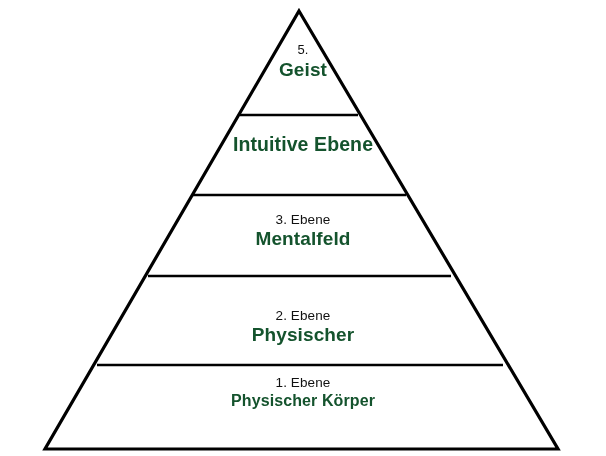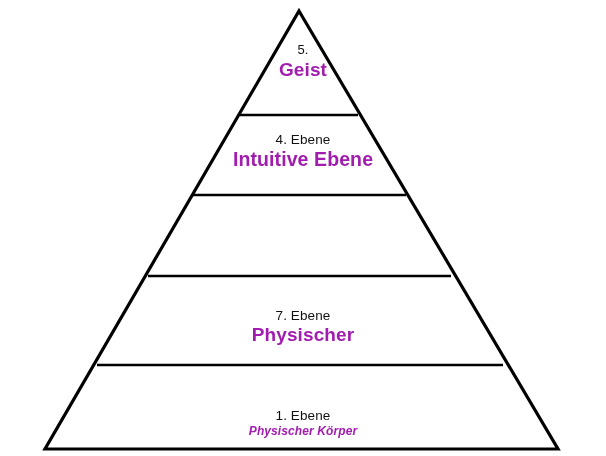--- a/index.html
+++ b/index.html
@@ -45,42 +45,42 @@
   .level-index {
     display: block;
     font-weight: 400;
     font-size: 13.5px;
     color: #111111;
   }
   .level-title {
     display: block;
     font-weight: 700;
     font-size: 19px;
-    color: #a21caf;
+    color: #14532d;
     margin-top: 1px;
   }
 
   
   #level-5-label      { top: 42px; }
   #level-5-label .level-index { font-size: 13px; line-height: 1.25; }
   #level-5-label .level-title { font-size: 19px; margin-top: 2px; }
 
   
   #level-4-label      { top: 133px; }
   #level-4-label .level-title { font-size: 19.5px; text-align: center; }
 
   
   #level-3-label      { top: 213px; }
 
   
   #level-2-label      { top: 309px; }
 
   
-  #level-1-label      { top: 409px; }
-  #level-1-label .level-title { font-size: 12px; font-style: italic; }
+  #level-1-label      { top: 376px; }
+  #level-1-label .level-title { font-size: 16px; }
 </style>
 </head>
 <body>
 
 <div id="pyramid-diagram">
 
   <svg id="pyramid-svg" viewBox="0 0 606 456" xmlns="http://www.w3.org/2000/svg">
 
     <polygon points="299,11 558,449 45,449" fill="#ffffff" stroke="#000000" stroke-width="3.2" stroke-linejoin="miter"></polygon>
 
@@ -92,27 +92,30 @@
 
     <line x1="97" y1="365" x2="503" y2="365" stroke="#000000" stroke-width="2.6"></line>
   </svg>
 
   <div class="level-label" id="level-5-label">
     <span class="level-index">5.</span>
     <span class="level-title">Geist</span>
   </div>
 
   <div class="level-label" id="level-4-label">
-    <span class="level-index">4. Ebene</span>
     <span class="level-title">Intuitive Ebene</span>
   </div>
 
+  <div class="level-label" id="level-3-label">
+    <span class="level-index">3. Ebene</span>
+    <span class="level-title">Mentalfeld</span>
+  </div>
 
   <div class="level-label" id="level-2-label">
-    <span class="level-index">7. Ebene</span>
+    <span class="level-index">2. Ebene</span>
     <span class="level-title">Physischer</span>
   </div>
 
   <div class="level-label" id="level-1-label">
     <span class="level-index">1. Ebene</span>
     <span class="level-title">Physischer Körper</span>
   </div>
 
 </div>
 

